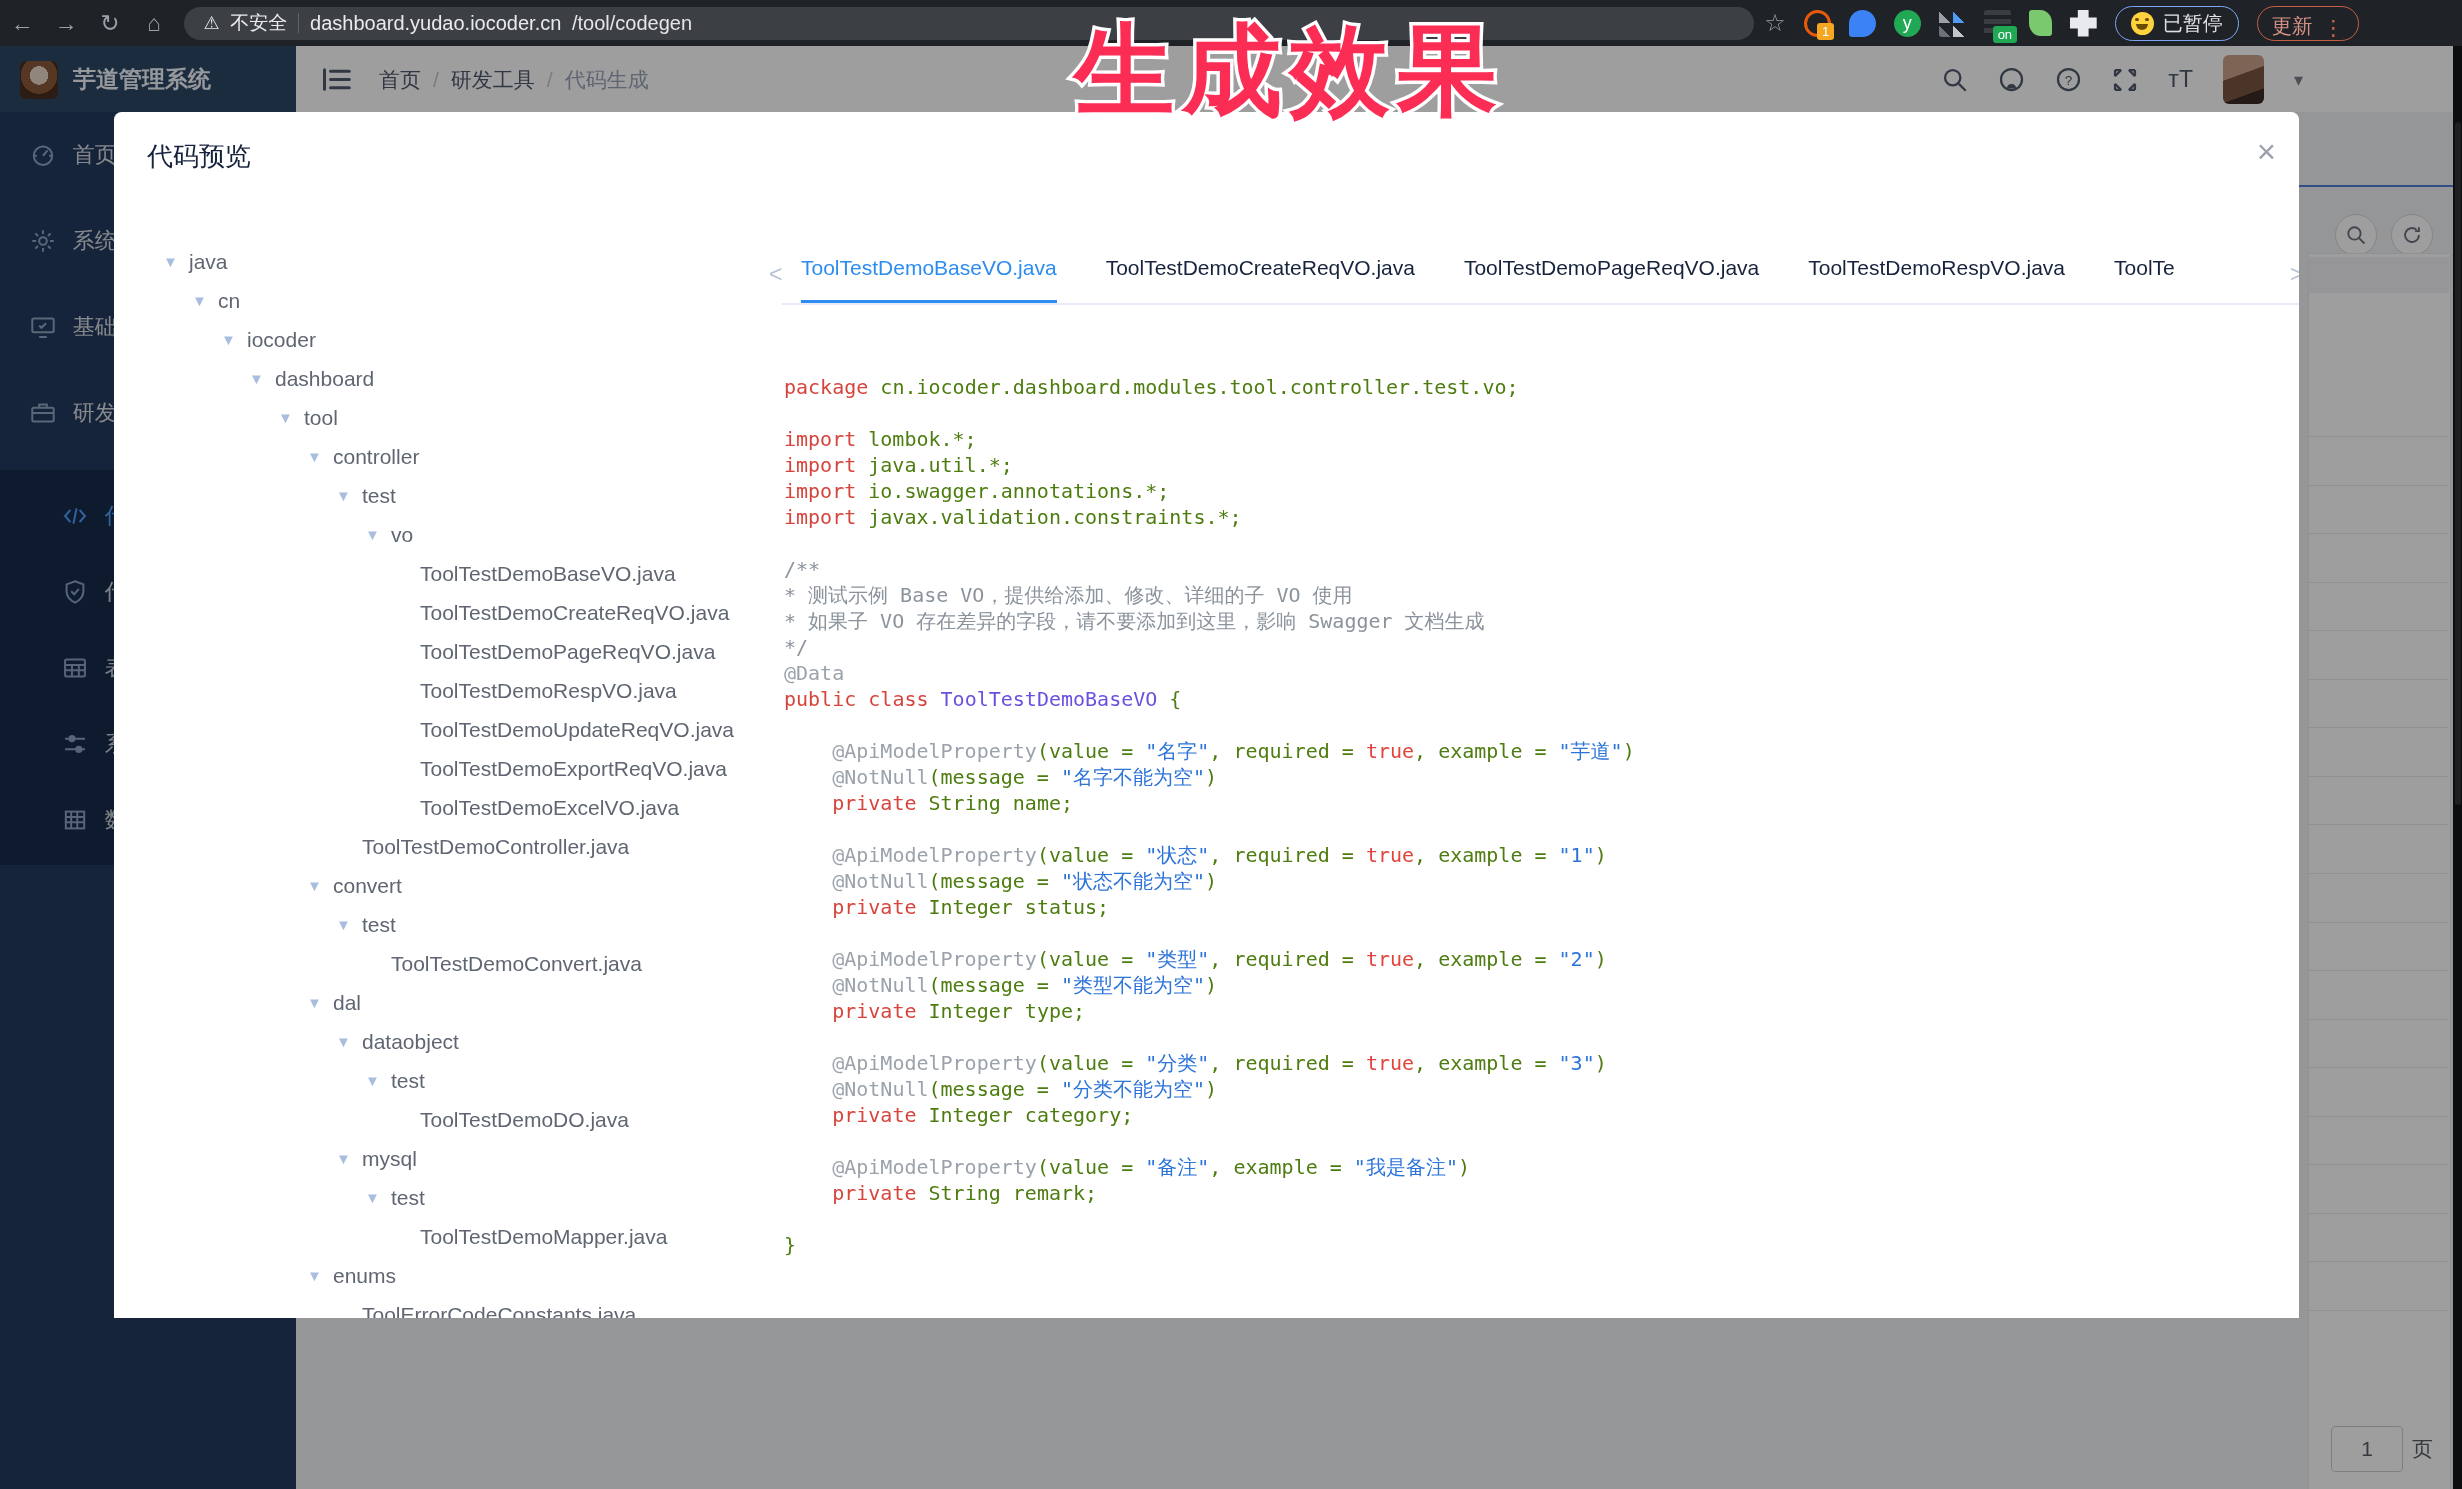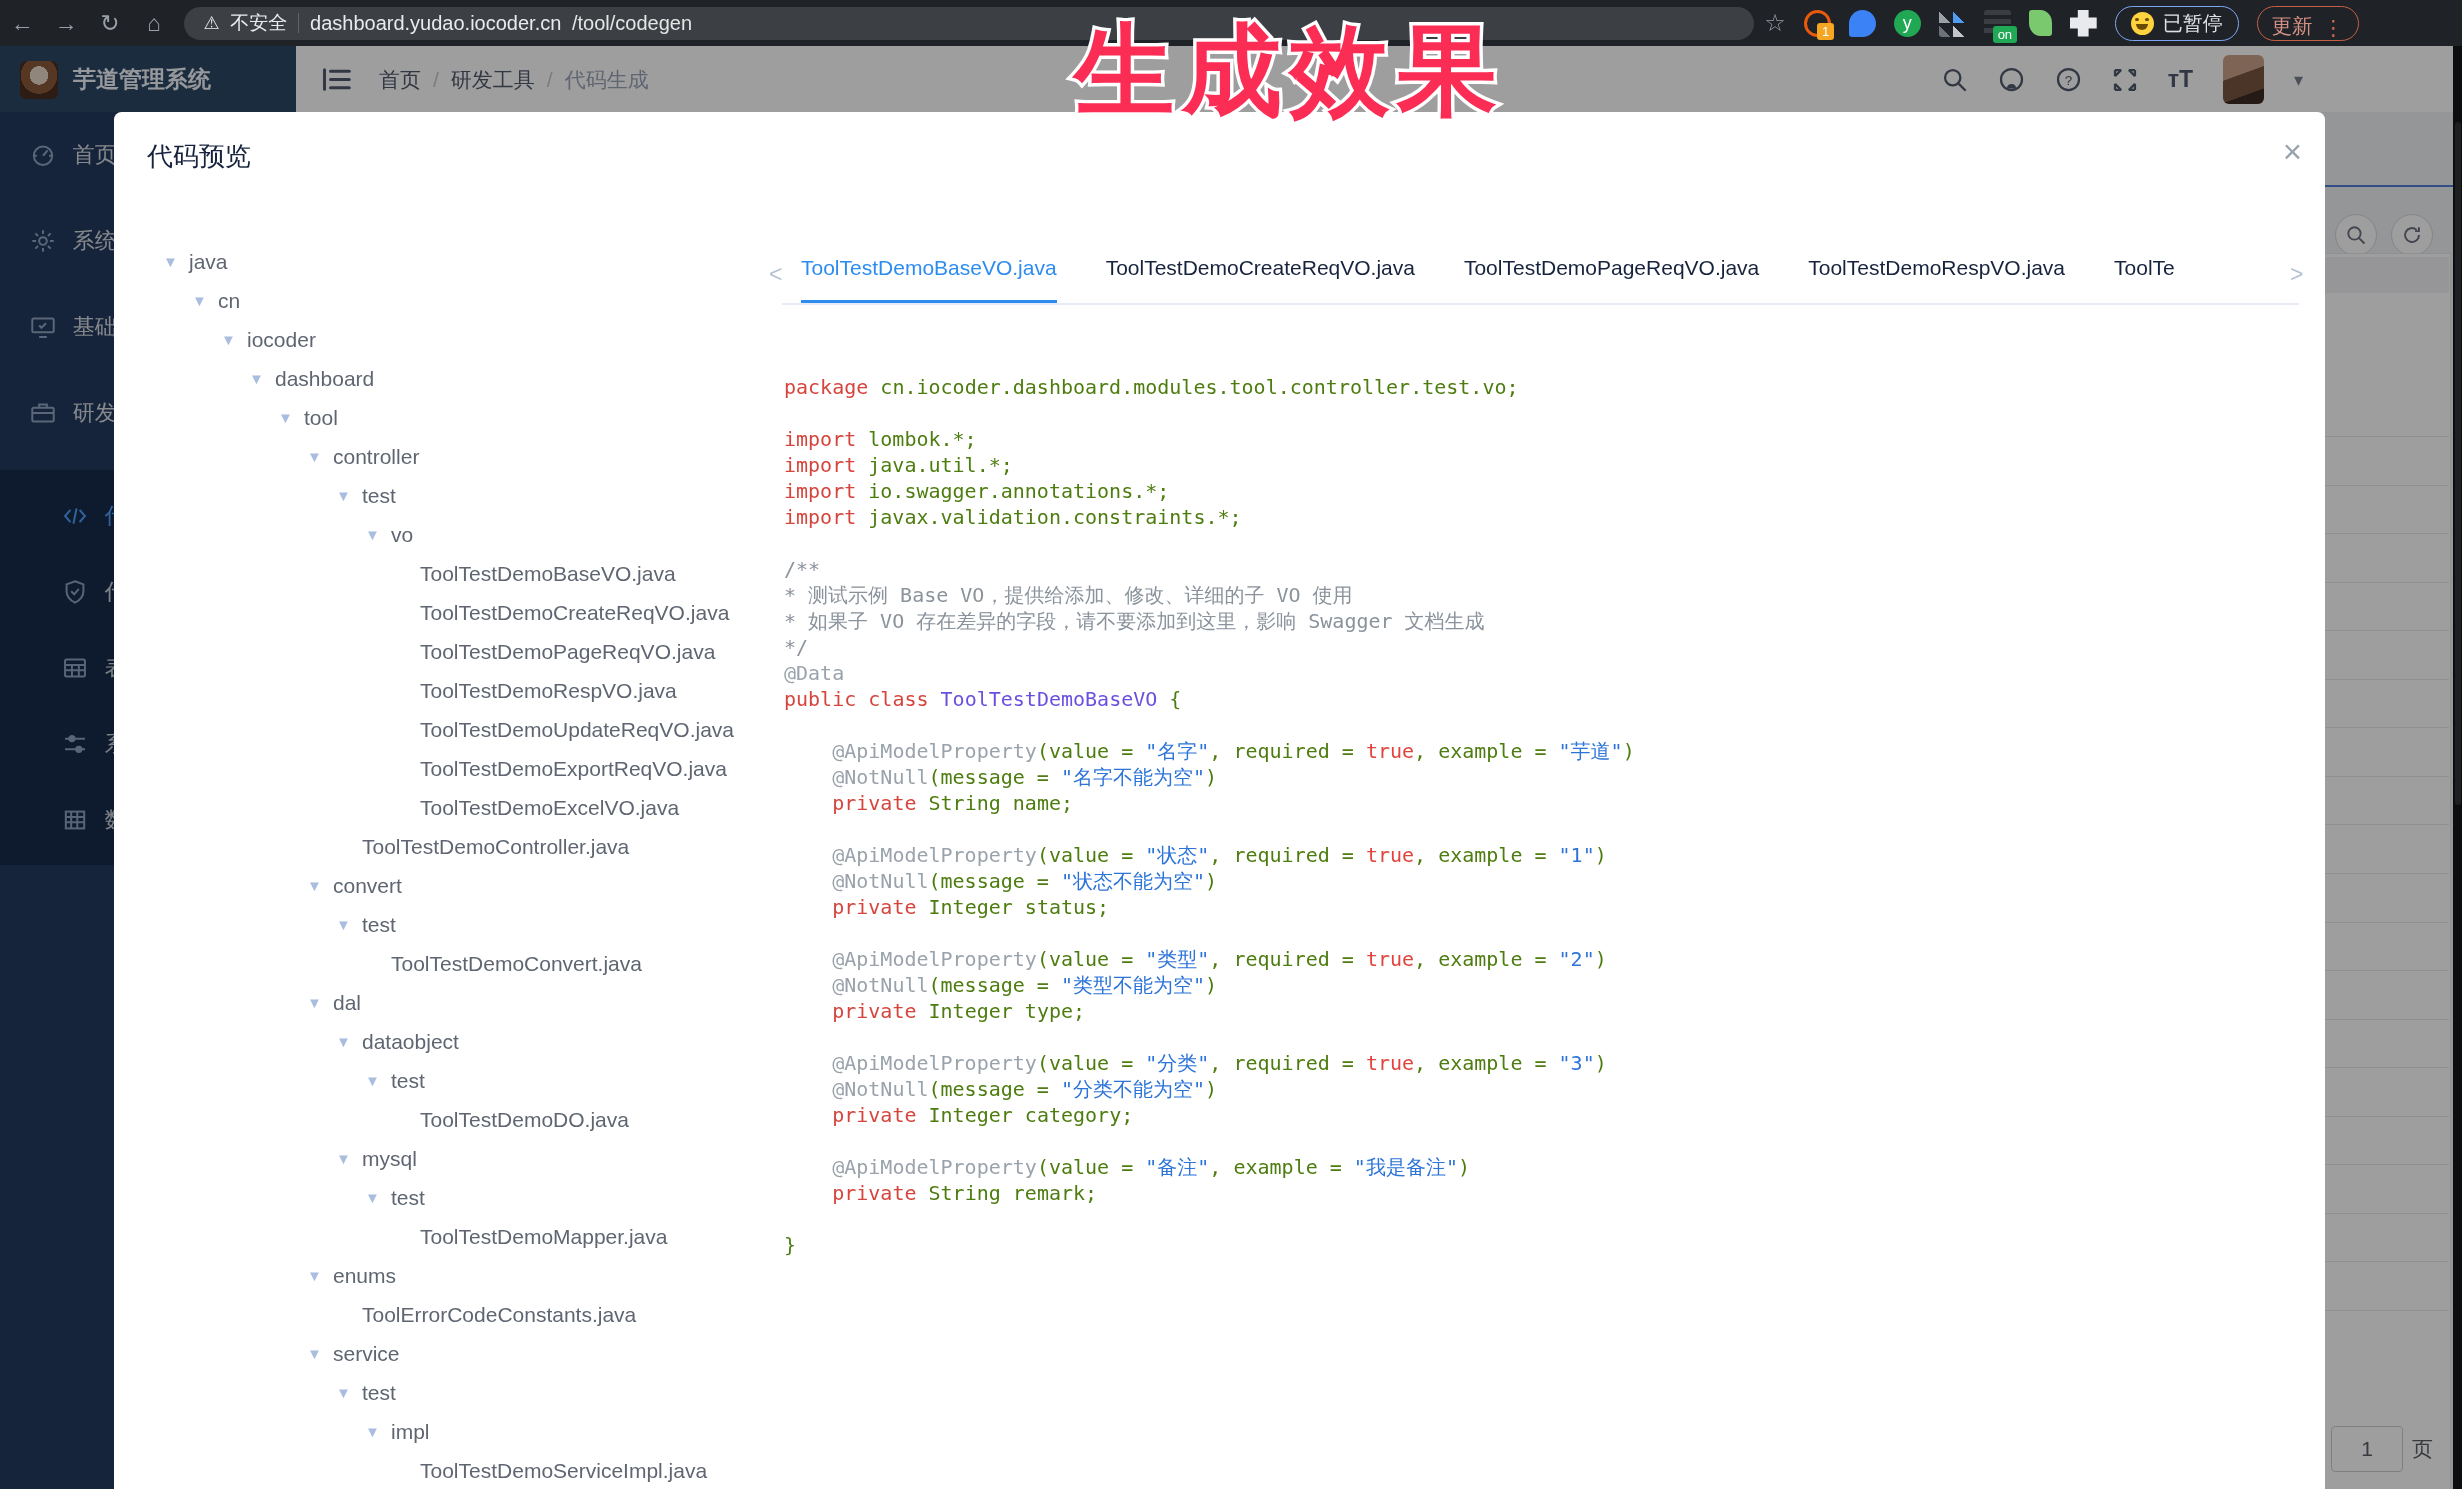--- a/index.html
+++ b/index.html
@@ -67,21 +67,21 @@
   #pager-box{left:2035px;top:1314px;width:70px;height:44px;background:#fff;border:1.5px solid #c8ccd2;border-radius:4.6px;
              display:flex;align-items:center;justify-content:center;font-size:21px;color:#5a5e66;}
   #pager-label{left:2116px;top:1323px;font-size:21px;color:#5a5e66;}
 
   
   #scrollbar{left:2453px;top:46px;width:10px;height:1444px;background:#141518;z-index:30;}
   #scroll-thumb{left:1.5px;top:76px;width:6.8px;height:683px;background:#2f3237;border-radius:3.8px;}
 
   
   #overlay{left:0;top:46px;width:2462px;height:1444px;background:rgba(0,0,0,.38);z-index:40;}
-  #modal{left:114px;top:112px;width:2185px;height:1378px;background:#fff;border-radius:7.6px 7.6px 0 0;z-index:50;overflow:hidden;padding-left:26px;}
+  #modal{left:114px;top:112px;width:2185px;height:1206px;background:#fff;border-radius:7.6px 7.6px 0 0;z-index:50;overflow:hidden;}
   #modal-title{left:33px;top:27px;font-size:26px;color:#17233d;font-weight:500;}
   #modal-close{right:23px;top:23px;font-size:33px;color:#9aa3ad;line-height:33px;}
 
   
   #tree{left:49px;top:130px;width:599px;}
   .tree-row{height:39px;display:flex;align-items:center;font-size:21px;color:#5f6672;white-space:nowrap;}
   .tree-caret{width:26px;color:#a9bedf;font-size:15px;flex:0 0 auto;}
   .leaf-pad{width:26px;flex:0 0 auto;}
 
   
@@ -195,21 +195,21 @@
         </svg>
       </span>
     <span class="hic">
       <svg width="26" height="26" viewBox="0 0 34 34" stroke="currentColor" stroke-width="3" fill="none">
         <path d="M4 12 12 4 M4 4 l8 0 M4 4 l0 8"></path>
           <path d="M30 12 22 4 M30 4 l-8 0 M30 4 l0 8"></path>
         <path d="M4 22 12 30 M4 30 l8 0 M4 30 l0 -8"></path>
           <path d="M30 22 22 30 M30 30 l-8 0 M30 30 l0 -8"></path>
         </svg>
       </span>
-    <span class="hic" style="font-size:23px;font-weight:bold;">ᴛT</span>
+    <span class="hic" style="font-size:23px;font-weight:normal;">ᴛT</span>
     <span id="avatar"></span>
     <span id="avatar-caret">▾</span>
   </div>
 </div>
 
 <div id="sidebar" class="abs">
   <div id="sb-main">
       <div class="sb-item">
         <span class="sbic">
           <svg width="26" height="26" viewBox="0 0 34 34" fill="none" stroke="currentColor" stroke-width="2.6">

